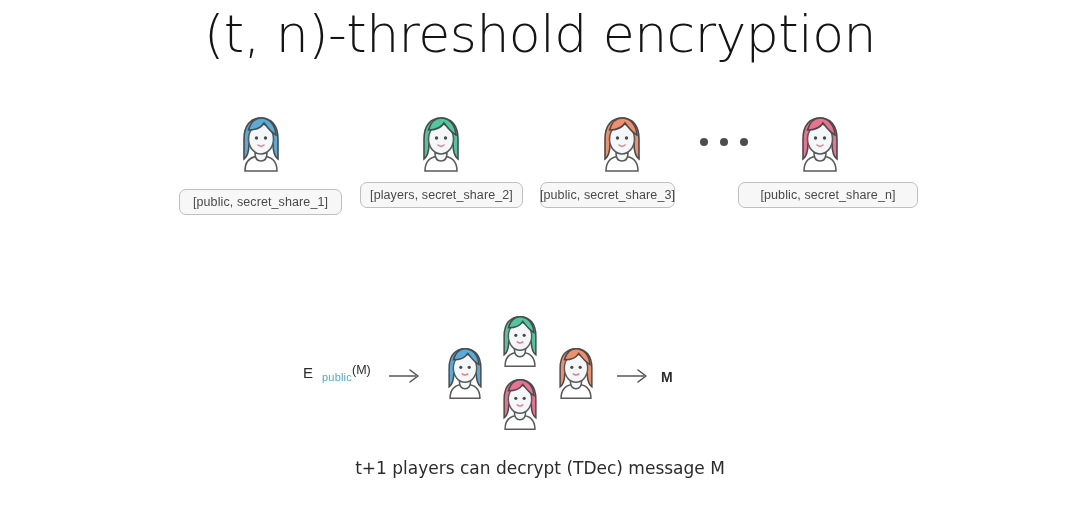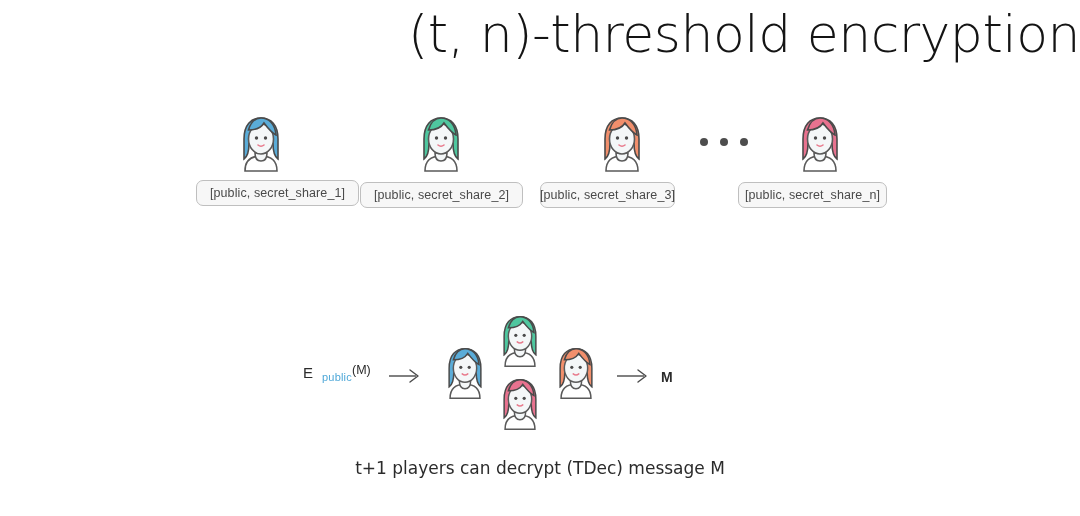--- a/index.html
+++ b/index.html
@@ -15,21 +15,21 @@
     font-family: "Liberation Sans", sans-serif;
     color: #222222;
   }
 
   
   #slide-title {
     position: absolute;
     top: 4px;
     left: 0;
     width: 1080px;
-    text-align: right;
+    text-align: center;
     font-family: "DejaVu Sans", sans-serif;
     font-size: 52px;
     font-weight: 300;
     letter-spacing: -0.5px;
     color: #141414;
     white-space: nowrap;
   }
 
   
   .avatar {
@@ -184,30 +184,30 @@
       <path d="M24 40 C24 46 27 48 30 48 C33 48 36 46 36 40 Z" fill="#f4f7f8" stroke="#5a5a5a" stroke-width="1.6"></path>
       <path d="M13 26 C13 12 20 5 30 5 C40 5 47 12 47 26 L47 46 C44 44 42 38 42 30 L18 30 C18 38 16 44 13 46 Z" fill="#e8728f" stroke="#4a4a4a" stroke-width="1.6"></path>
       <ellipse cx="30" cy="26" rx="12.5" ry="15" fill="#f4f7f8" stroke="#5a5a5a" stroke-width="1.6"></ellipse>
       <path d="M17.5 17 C20 8 24 5 30 5 C37 5 44 10 45 22 C41 20 36 14 33 10 C30 15 24 17 17.5 17 Z" fill="#e8728f" stroke="#4a4a4a" stroke-width="1.6"></path>
       <circle cx="25.5" cy="25" r="1.7" fill="#4a4a4a"></circle>
       <circle cx="34.5" cy="25" r="1.7" fill="#4a4a4a"></circle>
       <path d="M27 32 Q30 34.5 33 32" fill="none" stroke="#e87a8c" stroke-width="1.6" stroke-linecap="round"></path>
     </svg>
   </div>
 
-  <div class="share-label" style="left:179px; top:180px; width:163px;margin-left:17px;">
+  <div class="share-label" style="left:179px; top:189px; width:163px;">
     <span>[public, secret_share_1]</span>
   </div>
   <div class="share-label" style="left:360px; top:182px; width:163px;">
-    <span>[public, secret_share_2]</span>
+    <span>[players, secret_share_2]</span>
   </div>
   <div class="share-label" style="left:540px; top:182px; width:135px;">
     <span>[public, secret_share_3]</span>
   </div>
-  <div class="share-label" style="left:738px; top:182px; width:149px;">
+  <div class="share-label" style="left:738px; top:182px; width:180px;">
     <span>[public, secret_share_n]</span>
   </div>
 </div>
 
 <div id="decryption-flow">
 
   <div id="ciphertext-expr">
     <span>E</span><span class="sub">public</span><span class="sup">(M)</span>
   </div>
 

